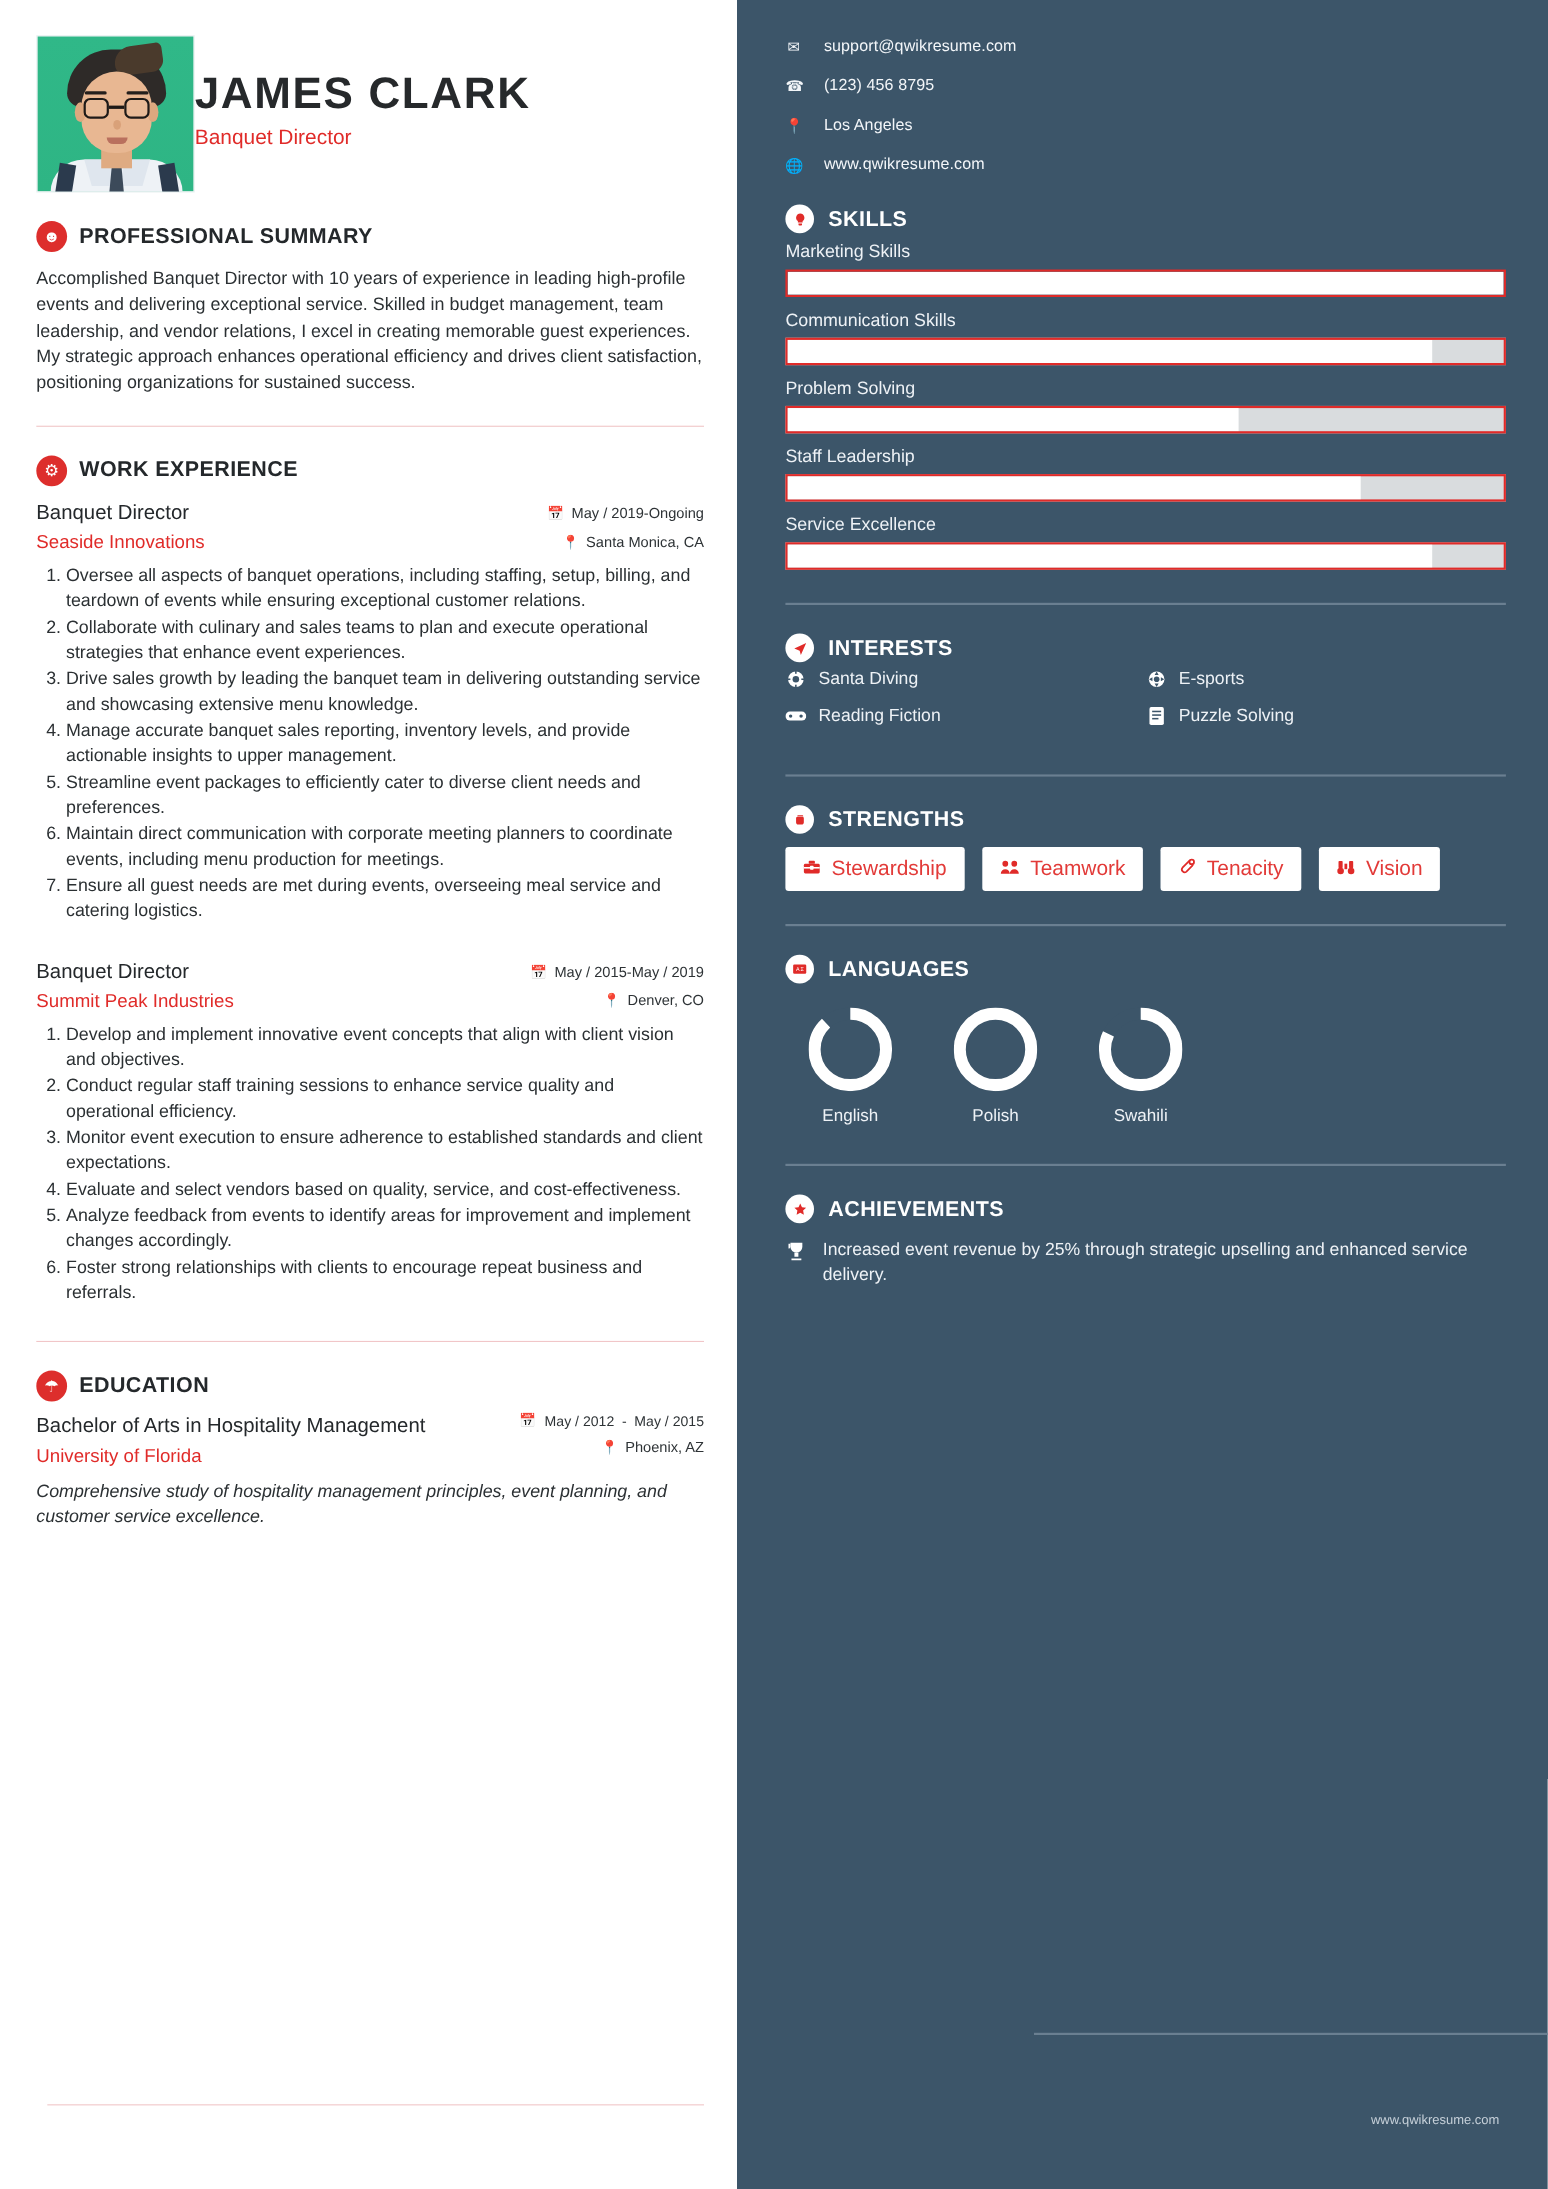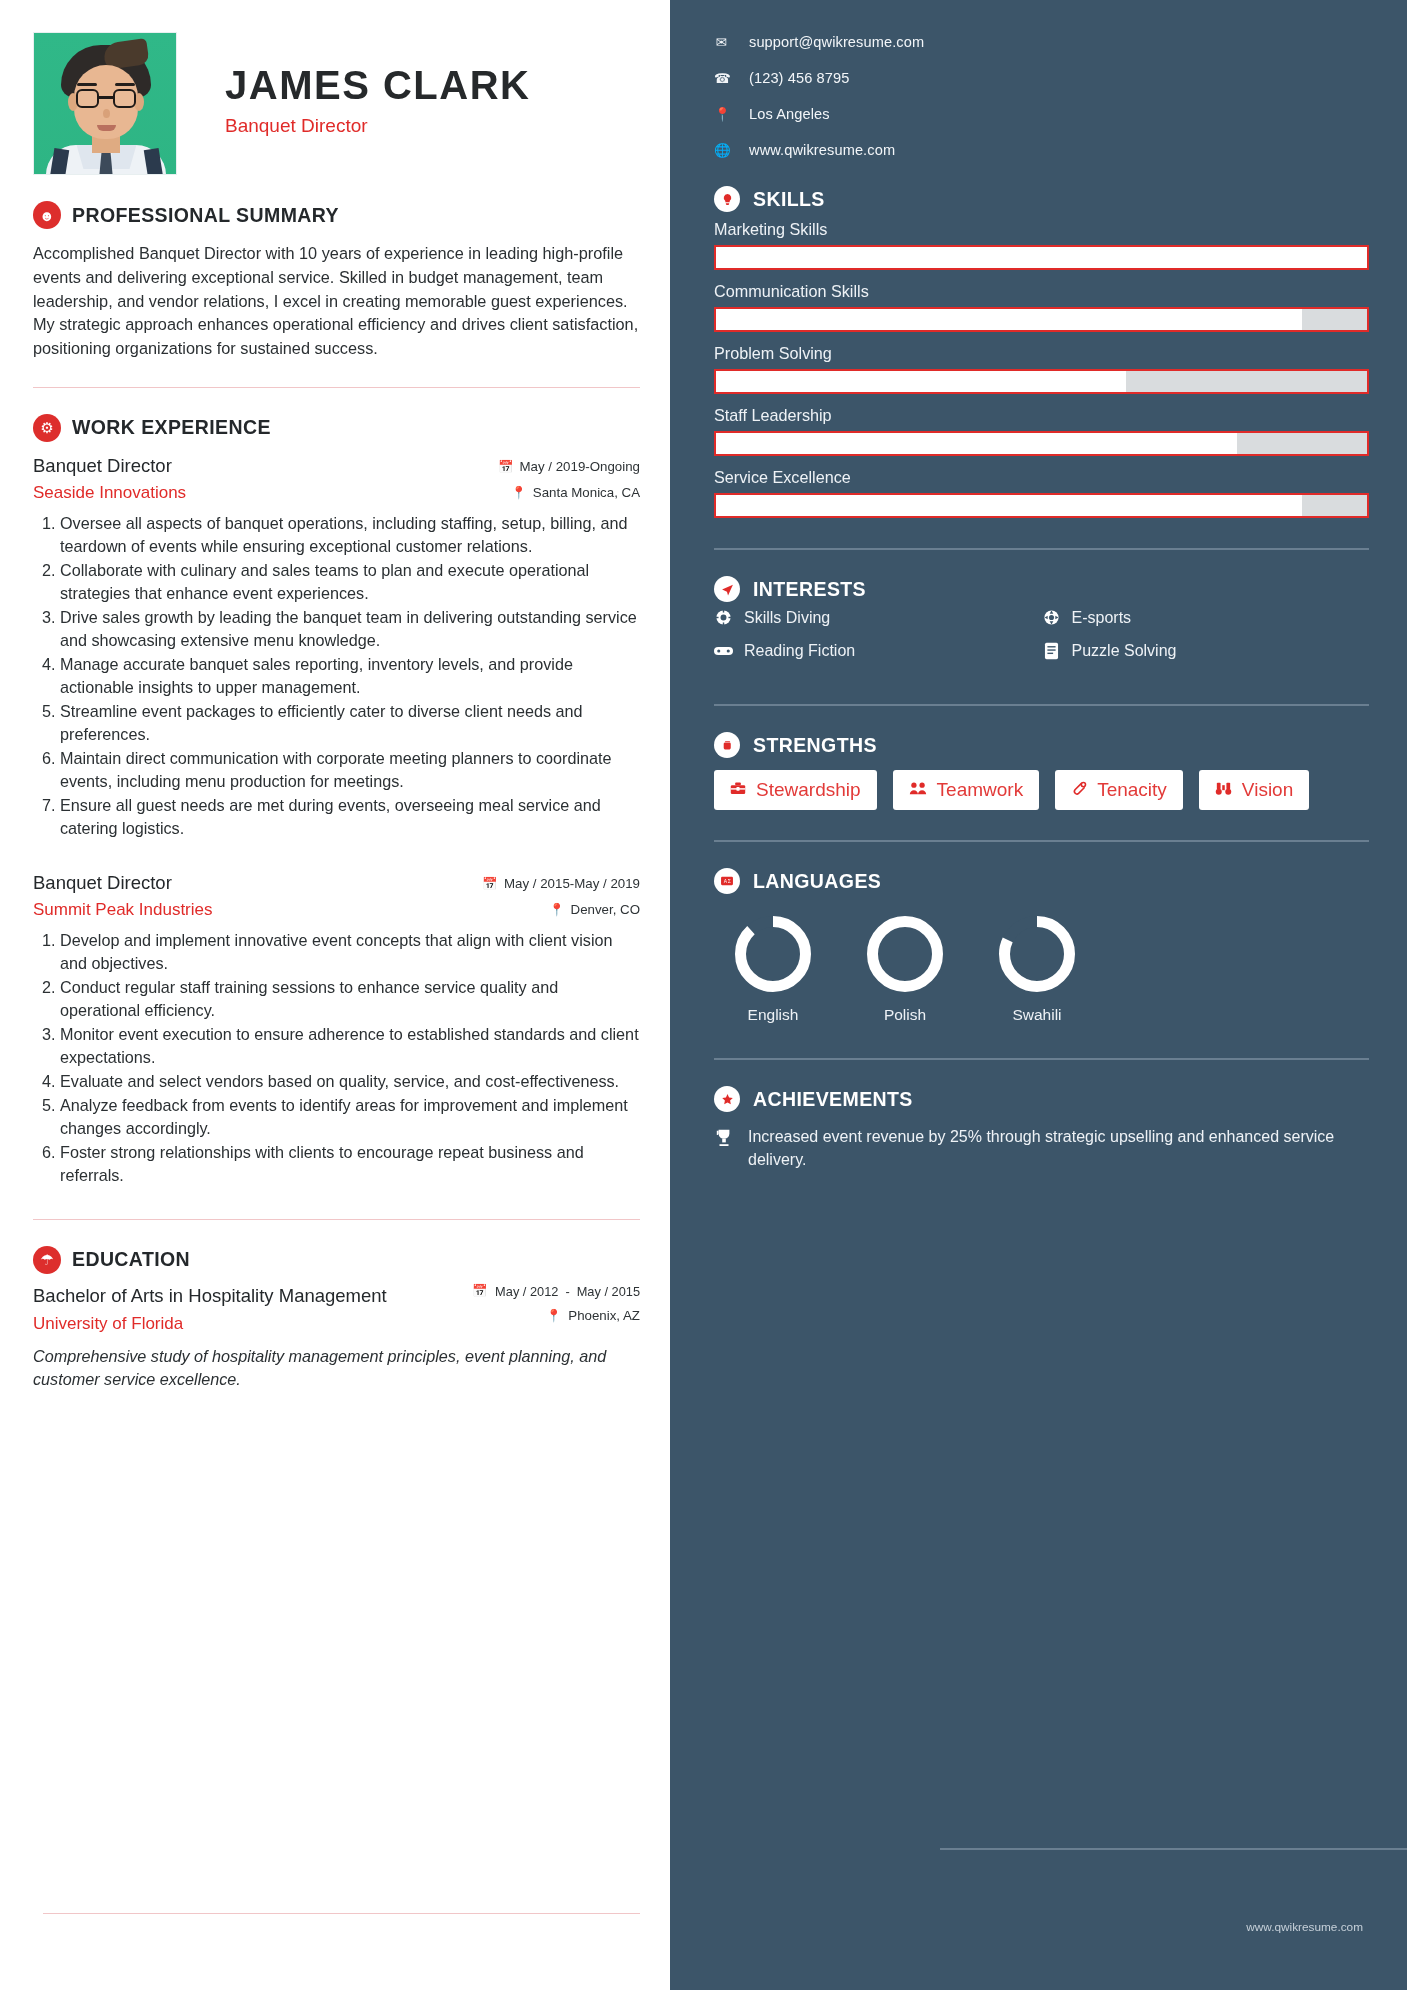--- a/index.html
+++ b/index.html
@@ -11,21 +11,21 @@
     overflow: hidden;
   }
   
   .left {
     width: 670px;
     height: 1990px;
     background: #ffffff;
     padding: 32px 30px 0 33px;
     position: relative;
   }
-  .hdr { display: flex; align-items: flex-start; gap: 48px; }
+  .hdr { display: flex; align-items: flex-start; }
   .photo {
     width: 144px; height: 143px;
     background: linear-gradient(180deg,#30b888 0%,#2eb584 100%);
     position: relative; overflow: hidden;
     flex: 0 0 auto;
     border: 1px solid #e8eff0;
   }
   .photo .hair { position:absolute; left:27px; top:12px; width:90px; height:52px;
     background:#2e2a28; border-radius: 46px 46px 14px 14px; }
   .photo .hairtuft { position:absolute; left:70px; top:8px; width:44px; height:26px;
@@ -376,21 +376,21 @@
         <span class="int-ico">
           <svg width="17" height="17" viewBox="0 0 24 24">
               <circle cx="12" cy="12" r="10" fill="#fff"></circle>
               <circle cx="12" cy="12" r="4.2" fill="#3c5569"></circle>
               <rect x="11" y="1" width="2" height="4" fill="#3c5569"></rect>
               <rect x="11" y="19" width="2" height="4" fill="#3c5569"></rect>
               <rect x="1" y="11" width="4" height="2" fill="#3c5569"></rect>
               <rect x="19" y="11" width="4" height="2" fill="#3c5569"></rect>
             </svg>
         </span>
-        <span class="int-lbl">Skills Diving</span>
+        <span class="int-lbl">Santa Diving</span>
       </div>
       <div class="int">
         <span class="int-ico">
           <svg width="17" height="17" viewBox="0 0 24 24">
               <circle cx="12" cy="12" r="10" fill="#fff"></circle>
               <circle cx="12" cy="12" r="3.6" fill="#3c5569"></circle>
               <path d="M12 2.2l2.6 4.4h-5.2L12 2.2zM12 21.8l-2.6-4.4h5.2L12 21.8zM2.2 12l4.4-2.6v5.2L2.2 12zM21.8 12l-4.4 2.6V9.4L21.8 12z" fill="#3c5569"></path>
             </svg>
         </span>
         <span class="int-lbl">E-sports</span>

